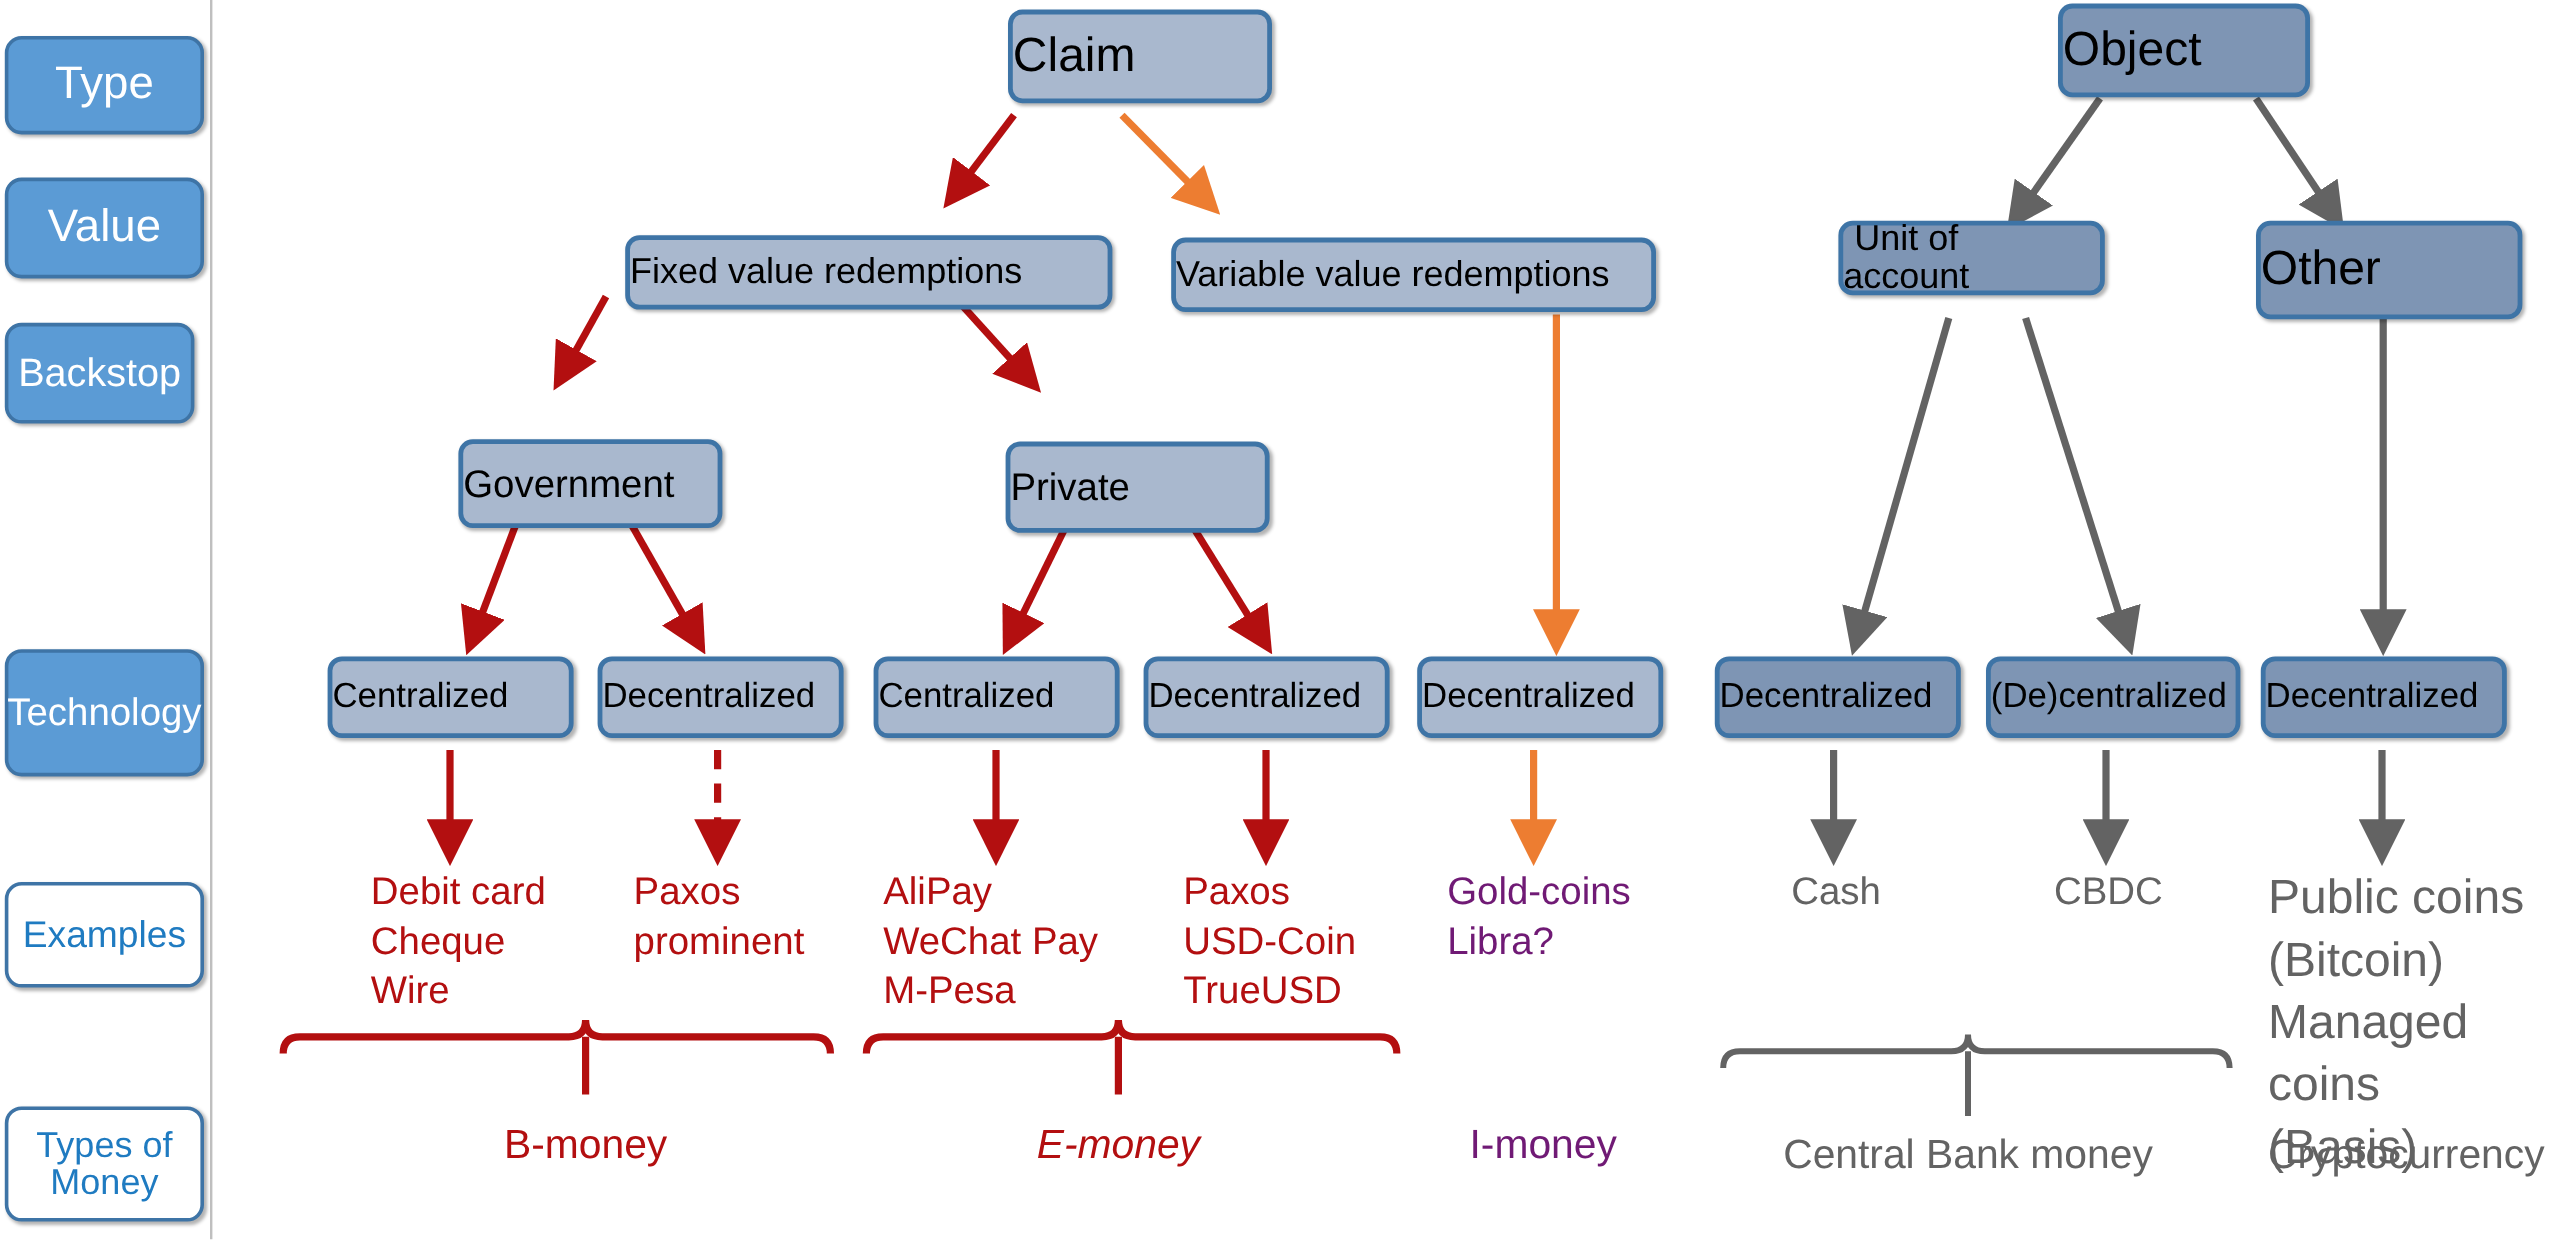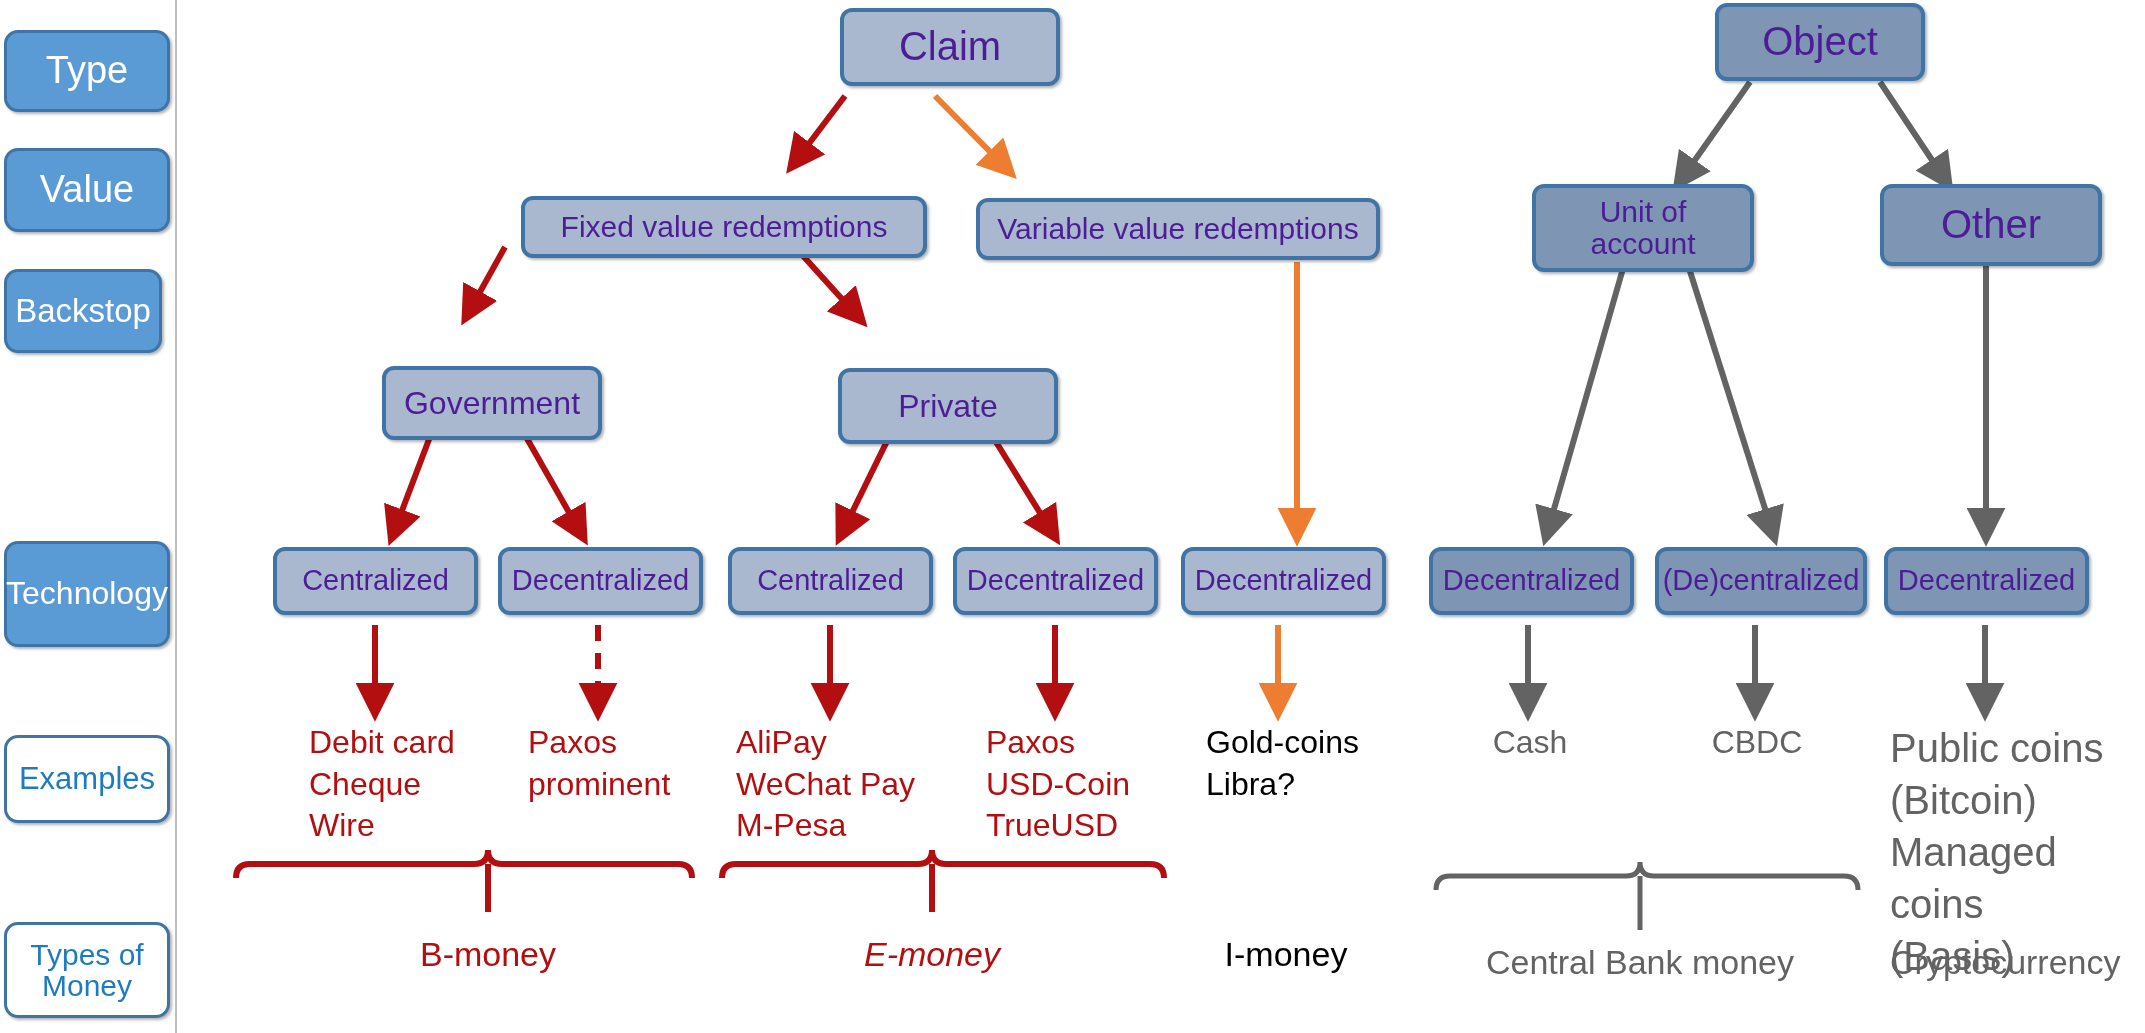--- a/index.html
+++ b/index.html
@@ -11,30 +11,30 @@
   
   .rowlabel{position:absolute;border:3px solid #3E74A6;border-radius:14px;
             display:flex;align-items:center;justify-content:center;
             text-align:center;line-height:1.05;box-sizing:border-box;
             box-shadow:2px 2px 3px rgba(0,0,0,.30);margin-top:20px;}
   .rowlabel.filled{background:#5B9BD5;color:#ffffff;}
   .rowlabel.hollow{background:#ffffff;color:#1F7BC1;}
 
   
   .node{position:absolute;border:4px solid #3E74A6;border-radius:12px;
-        display:flex;align-items:center;justify-content:center;
-        text-align:center;line-height:1.08;color:#4c1d95;box-sizing:border-box;
+        display:flex;align-items:center;justify-content:flex-start;
+        text-align:center;line-height:1.08;color:#000000;box-sizing:border-box;
         box-shadow:2px 2px 3px rgba(0,0,0,.30);}
   .node.claimfam{background:#A9B8CE;}
   .node.objfam{background:#7E95B4;}
 
   
   .txt{position:absolute;line-height:1.30;white-space:pre-line;}
   .txt.red{color:#B30F10;}
-  .txt.orange{color:#000000;}
+  .txt.orange{color:#701a75;}
   .txt.grey{color:#636363;}
   .txt.center{text-align:center;}
   .txt.left{text-align:left;}
 </style>
 </head>
 <body>
 
 <div id="stage">
 
   <svg id="diagram" viewBox="0 0 2145 1033">
@@ -125,21 +125,21 @@
   <div class="node objfam" style="left:1715px;top:3px;width:210px;height:78px;font-size:40px;">
     <span>Object</span>
   </div>
 
   <div class="node claimfam" style="left:521px;top:196px;width:406px;height:62px;font-size:30px;">
     <span>Fixed value redemptions</span>
   </div>
   <div class="node claimfam" style="left:976px;top:198px;width:404px;height:62px;font-size:30px;">
     <span>Variable value redemptions</span>
   </div>
-  <div class="node objfam" style="left:1532px;top:184px;width:222px;height:88px;font-size:30px;white-space:pre-line;">
+  <div class="node objfam" style="left:1532px;top:184px;width:222px;height:62px;font-size:30px;white-space:pre-line;">
     <span>Unit of
 account</span>
   </div>
   <div class="node objfam" style="left:1880px;top:184px;width:222px;height:82px;font-size:40px;">
     <span>Other</span>
   </div>
 
   <div class="node claimfam" style="left:382px;top:366px;width:220px;height:74px;font-size:32px;">
     <span>Government</span>
   </div>

